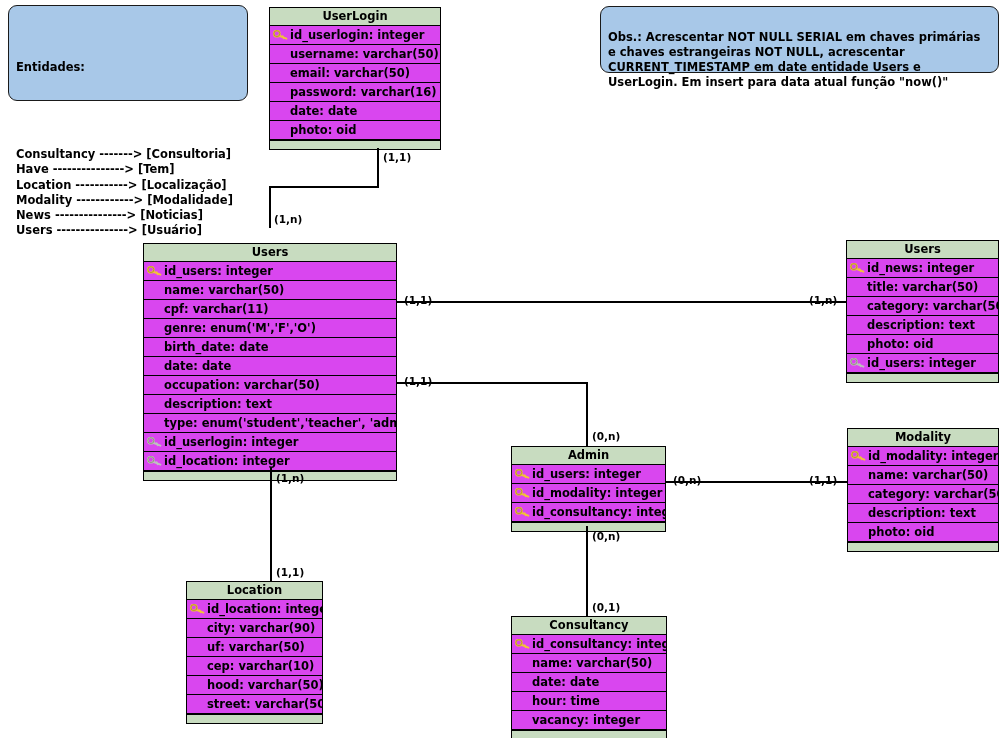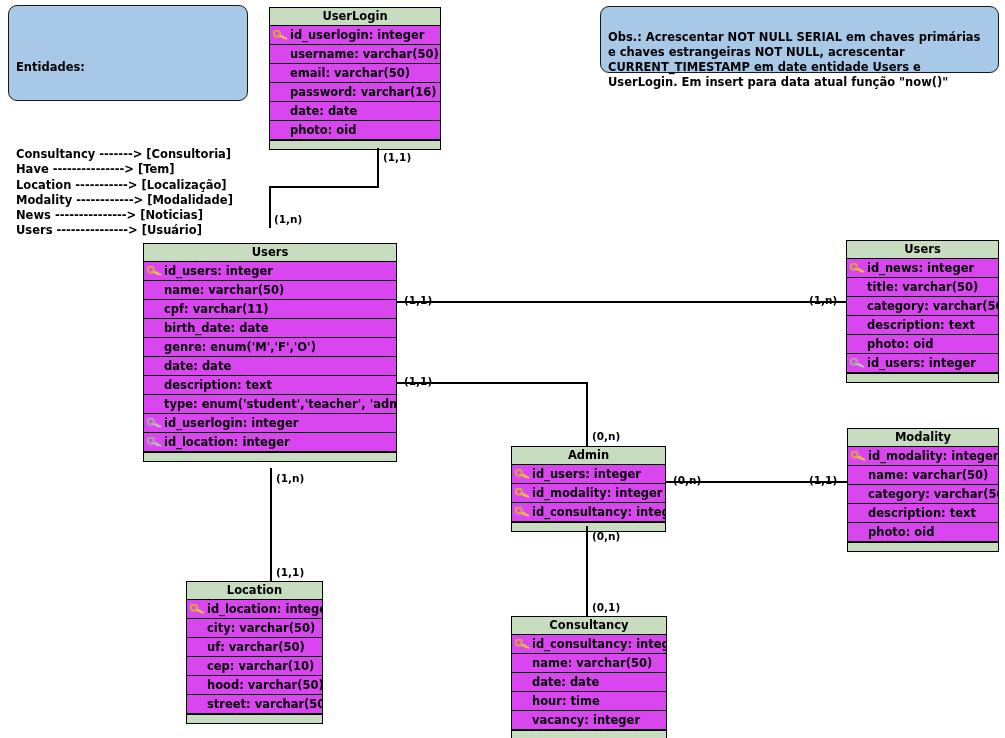--- a/index.html
+++ b/index.html
@@ -135,23 +135,24 @@
       <div class="entity" style="left: 143px; top: 228px; width: 254px; margin-top: 15px;">
         <div class="entity-title">Users</div>
         <div class="attr"><svg class="keyicon" viewBox="0 0 16 11">
             <circle cx="4" cy="4" r="3.3" fill="none" stroke="#f2c13c" stroke-width="2"></circle>
             <path d="M6 6 L14.5 9.5" stroke="#f2c13c" stroke-width="2.2" stroke-linecap="round"></path>
             <path d="M10.4 6.6 L11.6 9.2" stroke="#f2c13c" stroke-width="1.8" stroke-linecap="round"></path>
             <circle cx="4" cy="4" r="3.3" fill="none" stroke="#5d5220" stroke-width="0.55" opacity="0.75"></circle>
           </svg><span>id_users: integer</span></div>
         <div class="attr"><span>name: varchar(50)</span></div>
         <div class="attr"><span>cpf: varchar(11)</span></div>
+        <div class="attr"><span>genre: enum('M','F','O')</span></div>
         <div class="attr"><span>birth_date: date</span></div>
-        <div class="attr"><span>genre: enum('M','F','O')</span></div>
         <div class="attr"><span>date: date</span></div>
+        <div class="attr"><span>occupation: varchar(50)</span></div>
         <div class="attr"><span>description: text</span></div>
         <div class="attr"><span>type: enum('student','teacher', 'admin')</span></div>
         <div class="attr"><svg class="keyicon" viewBox="0 0 16 11">
             <circle cx="4" cy="4" r="3.3" fill="none" stroke="#bfbfbf" stroke-width="2"></circle>
             <path d="M6 6 L14.5 9.5" stroke="#bfbfbf" stroke-width="2.2" stroke-linecap="round"></path>
             <path d="M10.4 6.6 L11.6 9.2" stroke="#bfbfbf" stroke-width="1.8" stroke-linecap="round"></path>
             <circle cx="4" cy="4" r="3.3" fill="none" stroke="#5d5220" stroke-width="0.55" opacity="0.75"></circle>
           </svg><span>id_userlogin: integer</span></div>
         <div class="attr"><svg class="keyicon" viewBox="0 0 16 11">
             <circle cx="4" cy="4" r="3.3" fill="none" stroke="#bfbfbf" stroke-width="2"></circle>
@@ -218,21 +219,21 @@
         <div class="entity-foot"></div>
       </div>
       <div class="entity" style="left: 186px; top: 581px; width: 137px;">
         <div class="entity-title">Location</div>
         <div class="attr"><svg class="keyicon" viewBox="0 0 16 11">
             <circle cx="4" cy="4" r="3.3" fill="none" stroke="#f2c13c" stroke-width="2"></circle>
             <path d="M6 6 L14.5 9.5" stroke="#f2c13c" stroke-width="2.2" stroke-linecap="round"></path>
             <path d="M10.4 6.6 L11.6 9.2" stroke="#f2c13c" stroke-width="1.8" stroke-linecap="round"></path>
             <circle cx="4" cy="4" r="3.3" fill="none" stroke="#5d5220" stroke-width="0.55" opacity="0.75"></circle>
           </svg><span>id_location: integer</span></div>
-        <div class="attr"><span>city: varchar(50)</span></div>
+        <div class="attr"><span>city: varchar(90)</span></div>
         <div class="attr"><span>uf: varchar(50)</span></div>
         <div class="attr"><span>cep: varchar(10)</span></div>
         <div class="attr"><span>hood: varchar(50)</span></div>
         <div class="attr"><span>street: varchar(50)</span></div>
         <div class="entity-foot"></div>
       </div>
       <div class="entity" style="left: 511px; top: 616px; width: 156px;">
         <div class="entity-title">Consultancy</div>
         <div class="attr"><svg class="keyicon" viewBox="0 0 16 11">
             <circle cx="4" cy="4" r="3.3" fill="none" stroke="#f2c13c" stroke-width="2"></circle>

